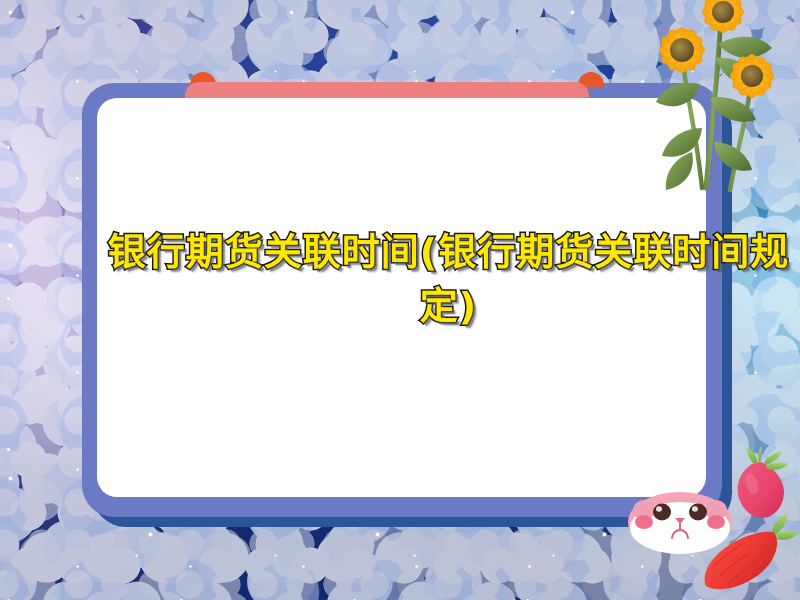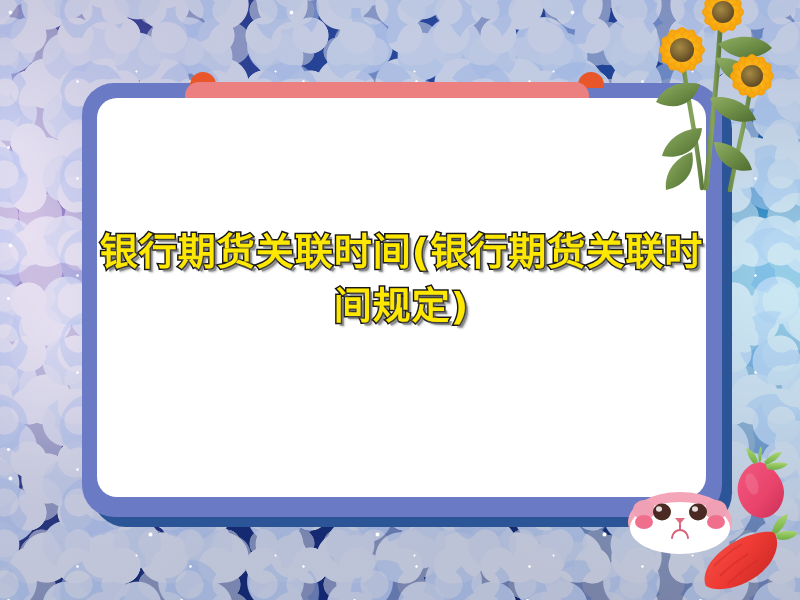--- a/index.html
+++ b/index.html
@@ -136,21 +136,21 @@
     height: 32px;
     background: #ec7f7f;
     border-radius: 14px;
   }
 
   
   .title-block {
     position: absolute;
     left: 97px;
     top: 225px;
-    width: 609px;
+    width: 703px;
     text-align: center;
     font-family: "DejaVu Sans", "Liberation Sans", sans-serif;
     font-size: 38px;
     font-weight: bold;
     line-height: 54px;
     letter-spacing: 1px;
     color: #ffe800;
     -webkit-text-stroke: 3px #171717;
     paint-order: stroke fill;
     text-shadow:

